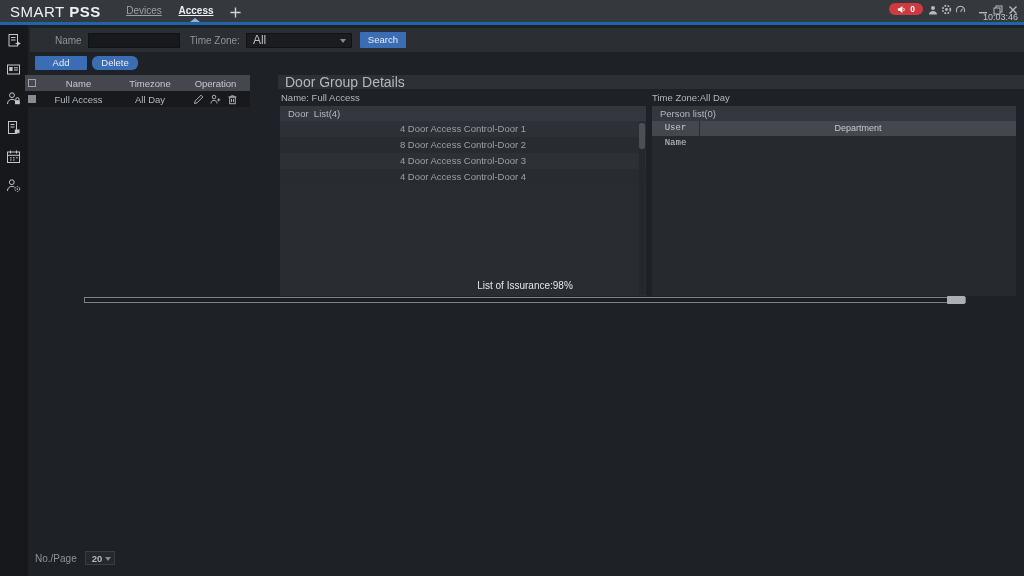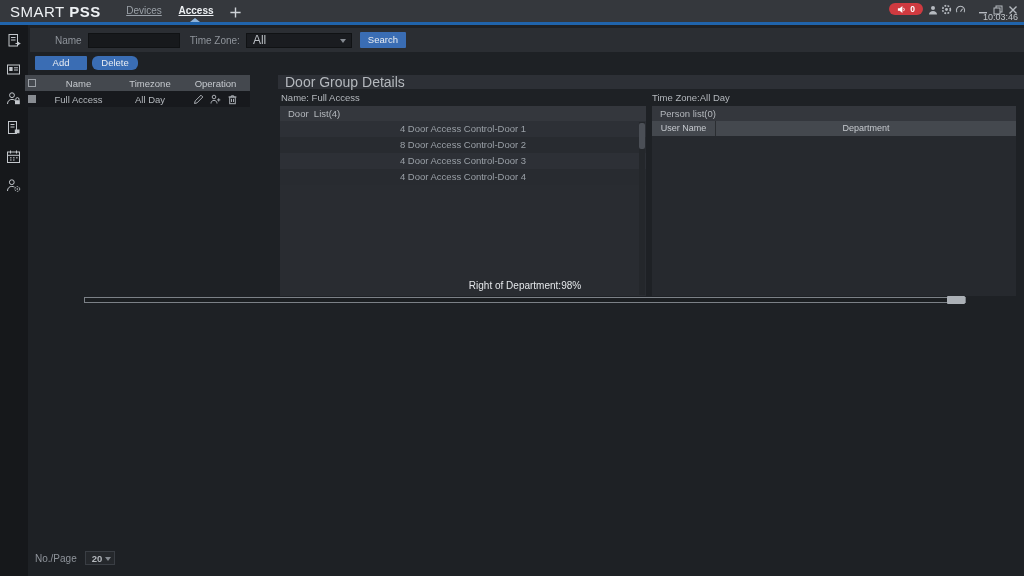--- a/index.html
+++ b/index.html
@@ -80,21 +80,21 @@
   .panel-head { height: 15px; line-height: 15px; background: #34373d; color: #b4b8bd; font-size: 9.5px;
     padding-left: 8px; white-space: pre; }
   .door-row { height: 16px; line-height: 16px; text-align: center; color: #9aa0a7; font-size: 9.5px; }
   .door-row:nth-child(odd) { background: #2d3036; }
   .door-row:nth-child(even) { background: #282b30; }
   .vscroll { position: absolute; right: 1px; top: 16px; width: 6px; height: 173px; background: #24272b; }
   .vthumb { position: absolute; left: 0; top: 1px; width: 6px; height: 26px; background: #4b4f56; border-radius: 2px; }
 
   .person-panel { position: absolute; left: 374px; top: 31px; width: 364px; height: 190px; background: #26292e; }
   .person-cols { display: flex; height: 15px; background: #44484e; color: #c6cacf; font-size: 9px; }
-  .pc-user { width: 64px; text-align: center; line-height: 15px; border-right: 1px solid #2a2d31; }
+  .pc-user { width: 48px; text-align: center; line-height: 15px; border-right: 1px solid #2a2d31; font-family: Liberation Mono, monospace; }
   .pc-dept { flex: 1; text-align: center; line-height: 15px; }
 
   
   .prog-label { position: absolute; left: 50px; top: 280px; width: 950px; text-align: center;
     font-size: 10px; color: #e4e7ea; }
   .prog-track { position: absolute; left: 84px; top: 297px; width: 882px; height: 6px;
     border: 1px solid #7c8187; background: #1b1e21; }
   .prog-thumb { position: absolute; top: -2px; left: 98%; width: 18px; height: 8px;
     background: #abb0b6; border-radius: 1px; }
 
@@ -302,18 +302,18 @@
 
     <div class="person-panel">
       <div class="panel-head">Person list(0)</div>
       <div class="person-cols">
         <div class="pc-user">User Name</div>
         <div class="pc-dept">Department</div>
       </div>
     </div>
   </div>
 
-  <div class="prog-label">Right of Department:98%</div>
+  <div class="prog-label">List of Issurance:98%</div>
   <div class="prog-track">
     <div class="prog-thumb" style="left: 98%;"></div>
   </div>
 
 </div>
 
 </body></html>

